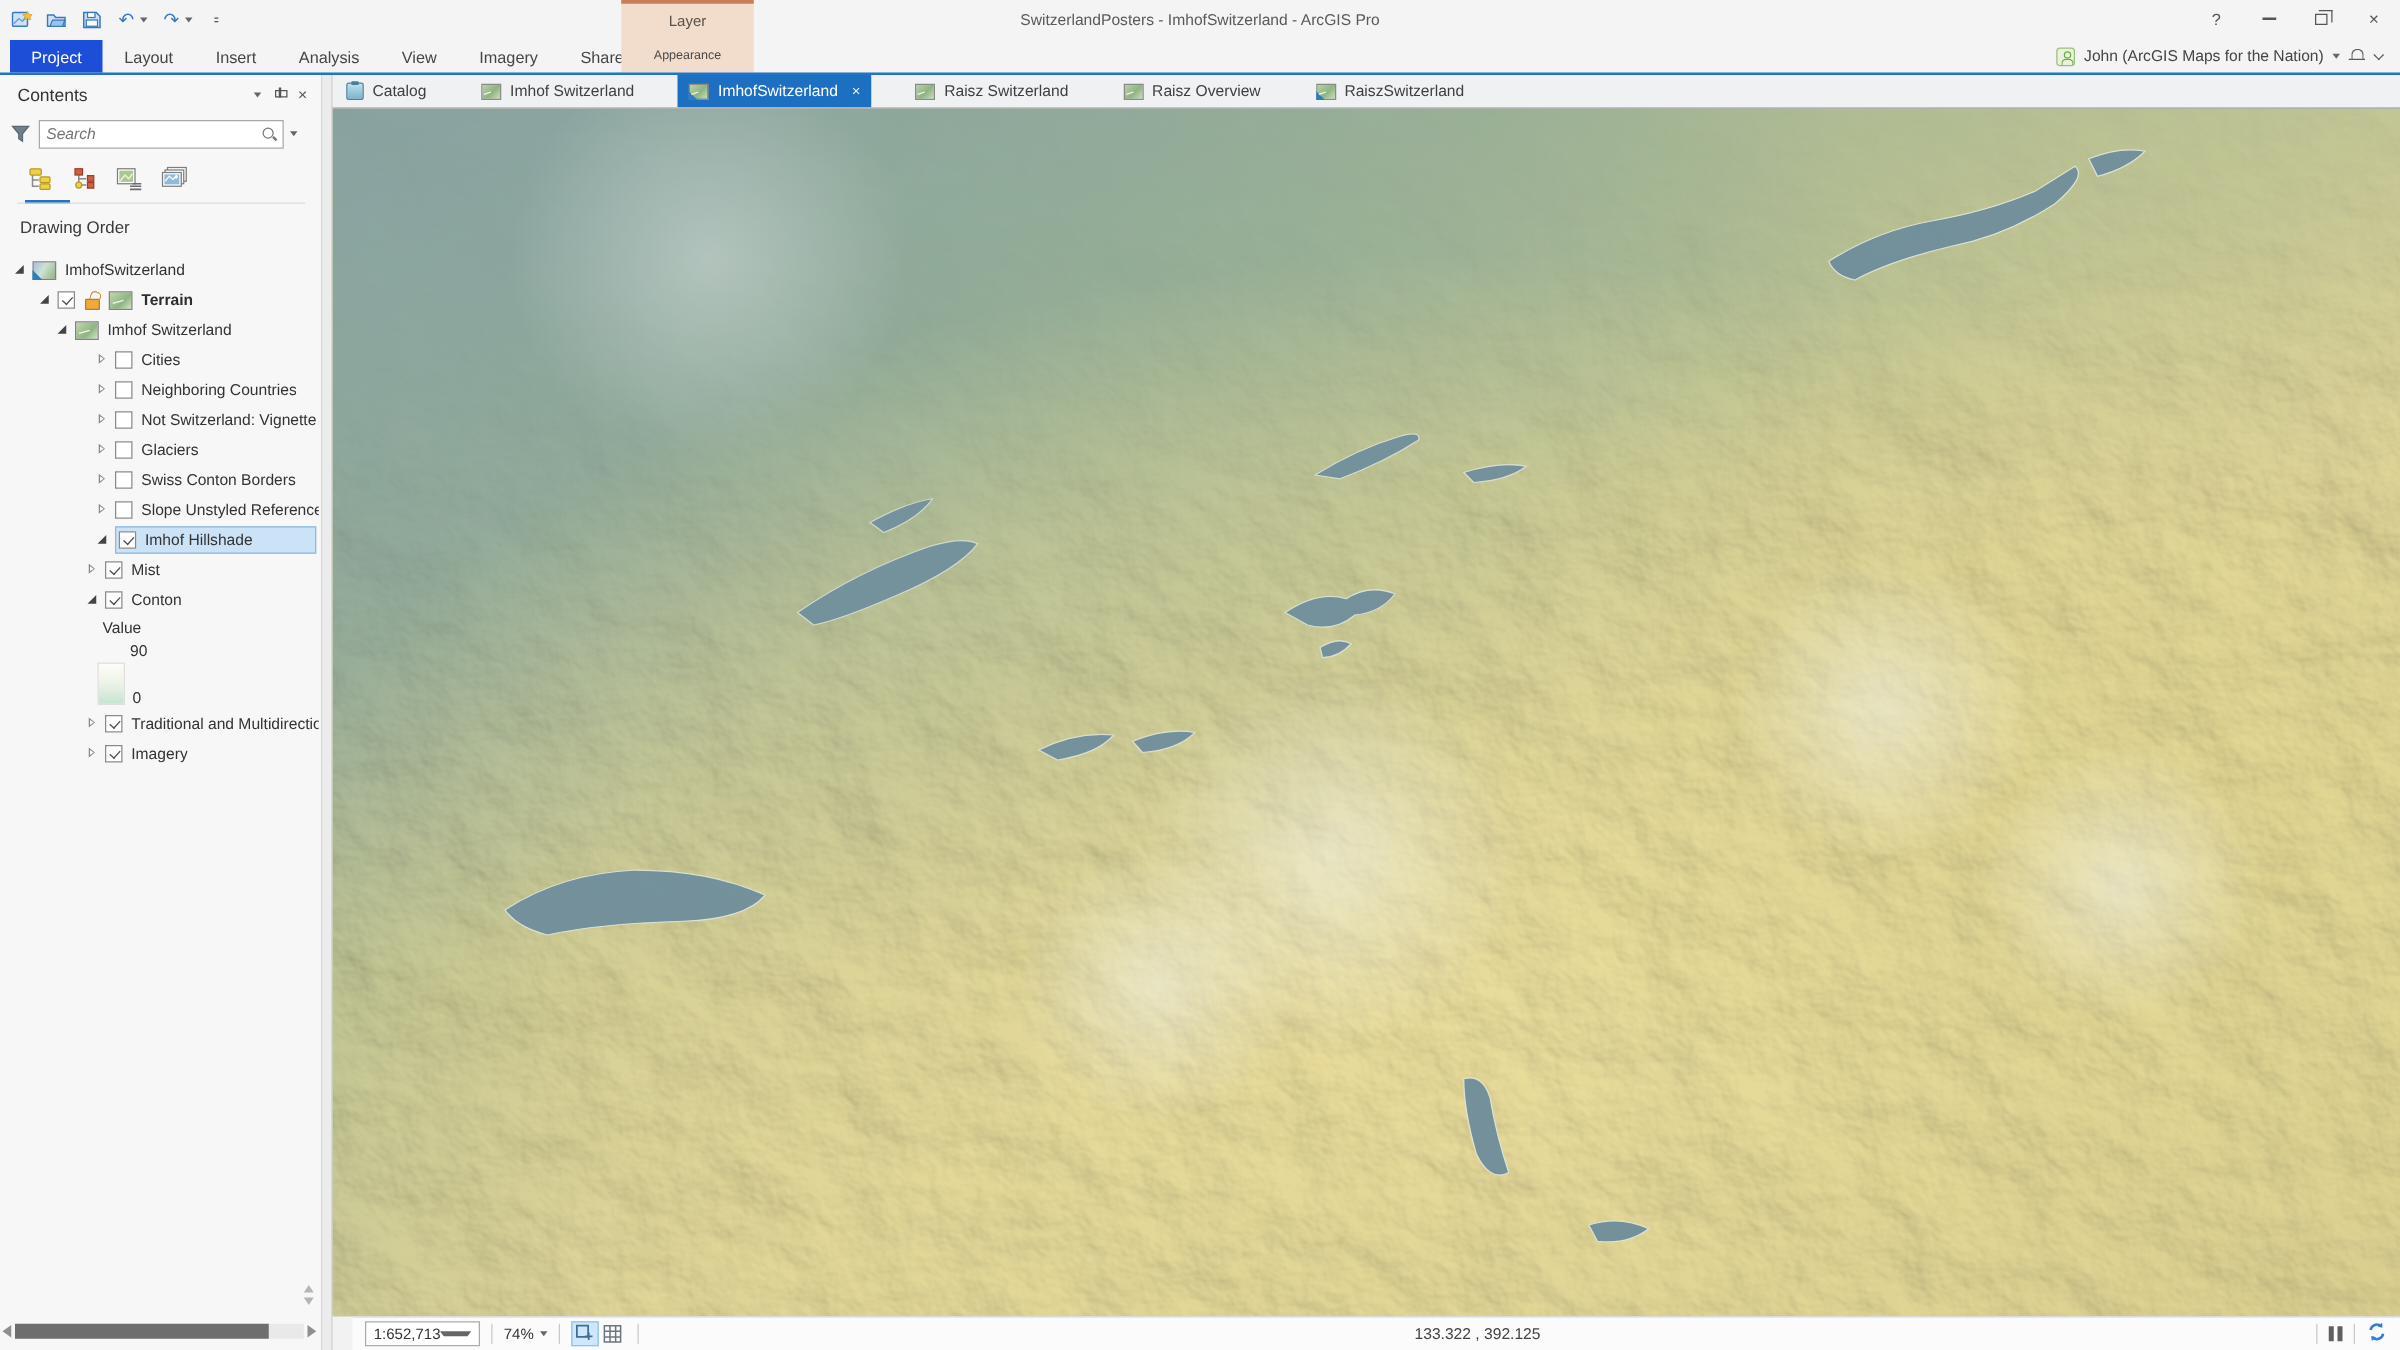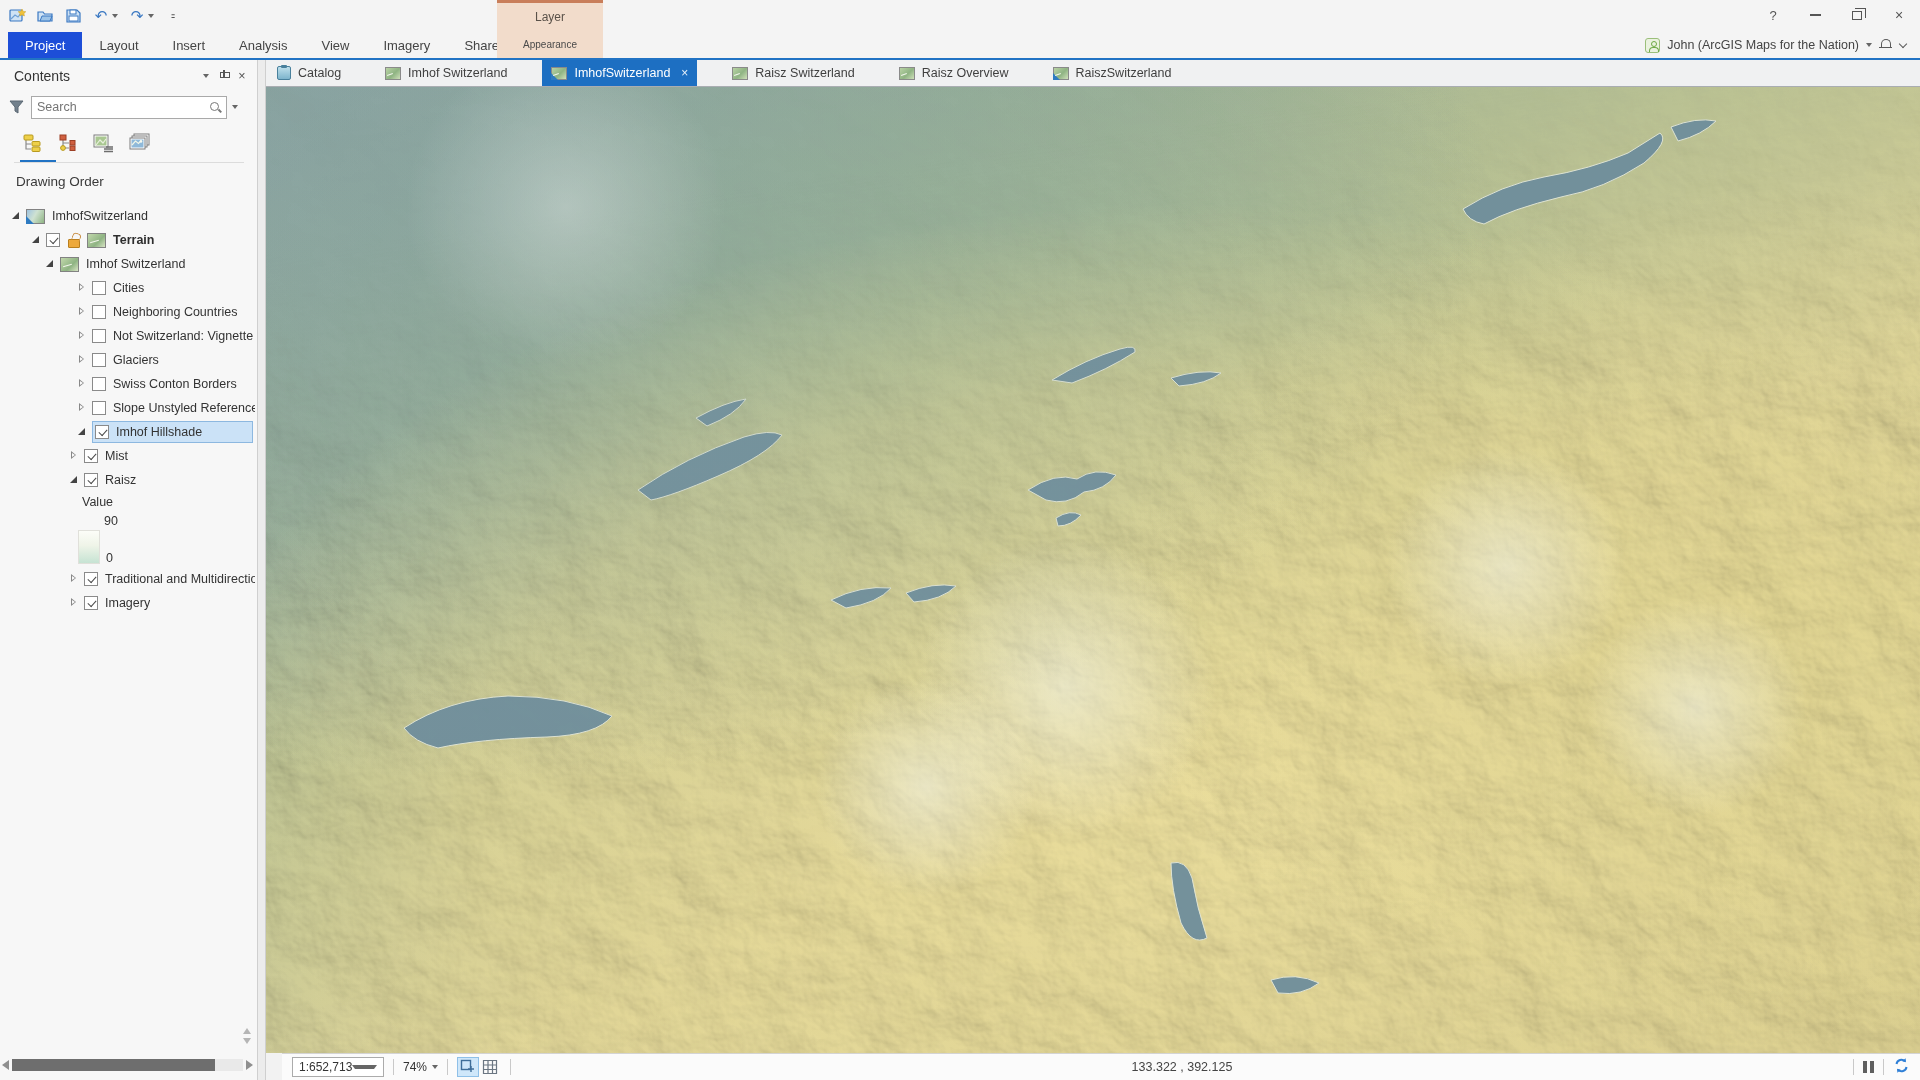--- a/index.html
+++ b/index.html
@@ -58,21 +58,21 @@
   .panel { position:absolute; left:0; top:60px; width:258px; bottom:0; background:#f7f7f7; border-right:1px solid #cfcfcf; }
   .panel-header { position:absolute; left:0; top:4px; right:6px; height:24px; display:flex; align-items:center; }
   .panel-title { font-size:14px; color:#333; margin-left:14px; flex:1; }
   .ph-ctrl { width:18px; height:18px; display:flex; align-items:center; justify-content:center; color:#555; }
   .pin-ic { width:12px; height:12px; position:relative; }
   .pin-ic::before { content:""; position:absolute; left:5px; top:0; width:2px; height:8px; background:#555; }
   .pin-ic::after { content:""; position:absolute; left:2px; top:2px; width:8px; height:4px; border:1.2px solid #555; }
   .search-row { position:absolute; left:0; top:34px; right:0; height:26px; display:flex; align-items:center; }
   .funnel { margin-left:9px; width:15px; height:14px; flex:none; }
   .search-box { margin-left:7px; width:196px; height:23px; background:#fff; border:1px solid #a9a9a9; display:flex; align-items:center; padding:0 5px; }
-  .search-box input { border:none; outline:none; flex:1; color:#4c1d95; font-size:12.5px; font-family:inherit; background:transparent; width:100%; }
+  .search-box input { border:none; outline:none; flex:1; font-style:italic; color:#4c1d95; font-size:12.5px; font-family:inherit; background:transparent; width:100%; }
   .mag { width:12px; height:12px; position:relative; flex:none; }
   .mag::before { content:""; position:absolute; left:1px; top:1px; width:7px; height:7px; border:1.4px solid #777; border-radius:50%; }
   .mag::after { content:""; position:absolute; left:8.5px; top:8.5px; width:4px; height:1.5px; background:#777; transform:rotate(45deg); }
   .search-dd { margin-left:5px; }
   .panel-toolbar { position:absolute; left:20px; top:70px; height:30px; display:flex; gap:12px; }
   .ptb-ic { width:24px; height:26px; display:flex; align-items:center; justify-content:center; }
   .ptb-active-bar { position:absolute; left:20px; top:100px; width:36px; height:3px; background:#2173c4; }
   .ptb-divider { position:absolute; left:14px; top:102px; width:230px; height:1px; background:#dcdcdc; }
   .section-label { position:absolute; left:16px; top:114px; font-size:13.5px; color:#3a3a3a; }
 
@@ -166,20 +166,21 @@
         <span class="qat-ic">↶</span>
         <span class="dd-arrow"></span>
       </span>
       <span class="qat-sep">
         <span class="qat-ic">↷</span>
         <span class="dd-arrow"></span>
       </span>
       <span class="qat-ic" style="color:#555;font-size:13px;">⹀</span>
     </div>
 
+    <div class="win-title">SwitzerlandPosters - ImhofSwitzerland - ArcGIS Pro</div>
 
     <div class="win-controls">
       <div class="win-btn">?</div>
       <div class="win-btn">
           <span class="glyph-min"></span>
         </div>
       <div class="win-btn">
           <span class="glyph-restore"></span>
         </div>
       <div class="win-btn">
@@ -373,21 +374,21 @@
 
       <div class="trow lv4">
         <span class="exp collapsed"></span>
         <span class="cb checked"></span>
         <span class="tlabel">Mist</span>
       </div>
 
       <div class="trow lv4">
         <span class="exp expanded"></span>
         <span class="cb checked"></span>
-        <span class="tlabel">Raisz</span>
+        <span class="tlabel">Conton</span>
       </div>
 
       <div class="trow legend-field">
         <span class="tlabel">Value</span>
       </div>
 
       <div class="trow legend-max">
         <span class="tlabel">90</span>
       </div>
 

